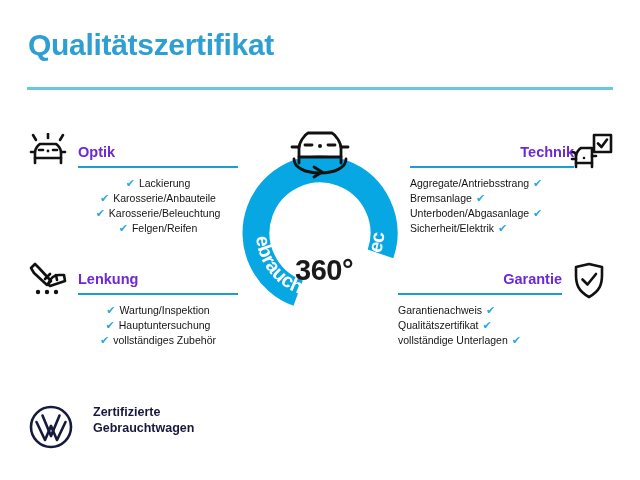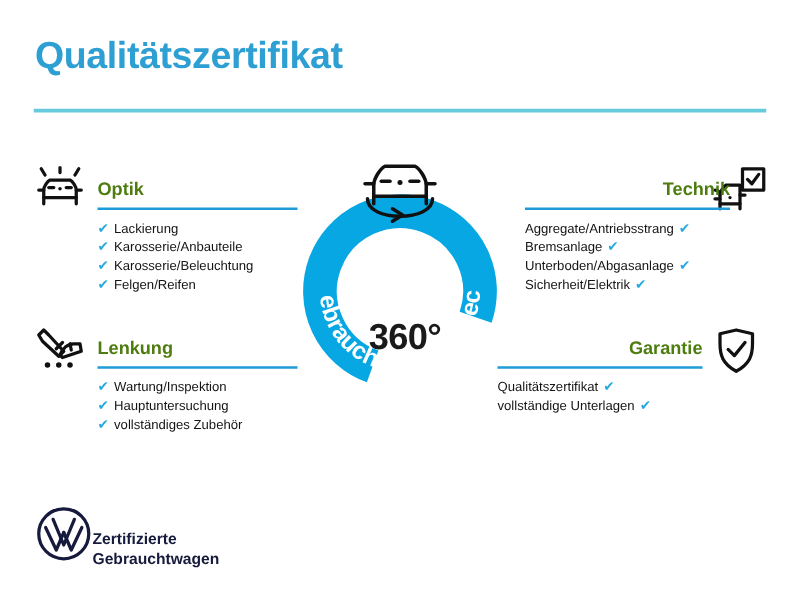--- a/index.html
+++ b/index.html
@@ -36,21 +36,21 @@
     background: #66c9dc;
   }
 
   
   .section {
     position: absolute;
   }
   .sec-heading {
     font-size: 14.5px;
     font-weight: bold;
-    color: #4d7c0f;
+    color: #6d28d9;
     line-height: 1.1;
     white-space: nowrap;
   }
   .sec-rule {
     height: 2.5px;
     background: #1f9bd7;
     margin-top: 5px;
   }
   .sec-list {
     list-style: none;
@@ -66,32 +66,32 @@
   }
   .chk {
     color: #29a8e0;
     font-weight: bold;
     font-size: 11px;
     display: inline-block;
   }
 
   
   .col-left .sec-heading { text-align: left; }
-  .col-left .sec-list li { text-align: left; }
+  .col-left .sec-list li { text-align: center; }
   .col-left .chk { margin-right: 4px; }
 
   
   .col-right .sec-heading { text-align: right; }
   .col-right .sec-list li { text-align: left; }
   .col-right .chk { margin-left: 4px; }
 
   
   #section-optik   { left: 78px;  top: 145px; width: 160px; }
   #section-wartung { left: 78px;  top: 272px; width: 160px; }
-  #section-technik { left: 420px; top: 145px; width: 164px; }
+  #section-technik { left: 410px; top: 145px; width: 164px; }
   #section-garantie{ left: 398px; top: 272px; width: 164px; }
 
   
   .sec-icon { position: absolute; }
   #icon-optik    { left: 26px;  top: 133px; }
   #icon-wartung  { left: 26px;  top: 262px; }
   #icon-technik  { left: 568px; top: 133px; }
   #icon-garantie { left: 572px; top: 262px; }
 
   
@@ -118,22 +118,22 @@
     left: 53px;
     top: -4px;
   }
 
   
   #footer-brand {
     position: absolute;
     left: 28px;
     top: 404px;
     display: flex;
-    align-items: flex-end;
-    gap: 0;
+    align-items: flex-start;
+    gap: 19px;
   }
   #footer-text {
     font-size: 12.5px;
     font-weight: bold;
     color: #161a3c;
     line-height: 16px;
     white-space: pre-line;
   }
 </style>
 </head>
@@ -220,20 +220,21 @@
     <li><span class="chk">✔</span><span>Wartung/Inspektion</span></li>
     <li><span class="chk">✔</span><span>Hauptuntersuchung</span></li>
     <li><span class="chk">✔</span><span>vollständiges Zubehör</span></li>
   </ul>
 </div>
 
 <div class="section col-right" id="section-garantie">
   <div class="sec-heading">Garantie</div>
   <div class="sec-rule"></div>
   <ul class="sec-list">
+    <li><span>Garantienachweis</span><span class="chk">✔</span></li>
     <li><span>Qualitätszertifikat</span><span class="chk">✔</span></li>
     <li><span>vollständige Unterlagen</span><span class="chk">✔</span></li>
   </ul>
 </div>
 
 <div id="badge">
   <svg width="190" height="190" viewBox="0 0 190 190">
     <defs>
       <path id="curvePath" d="M 31 108 A 64 64 0 1 0 159 108" fill="none"></path>
     </defs>

